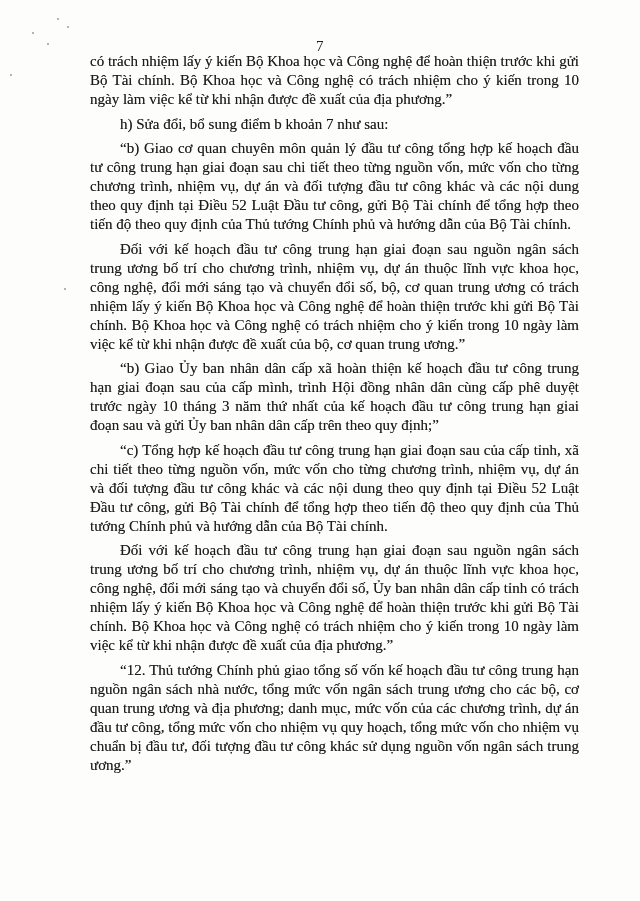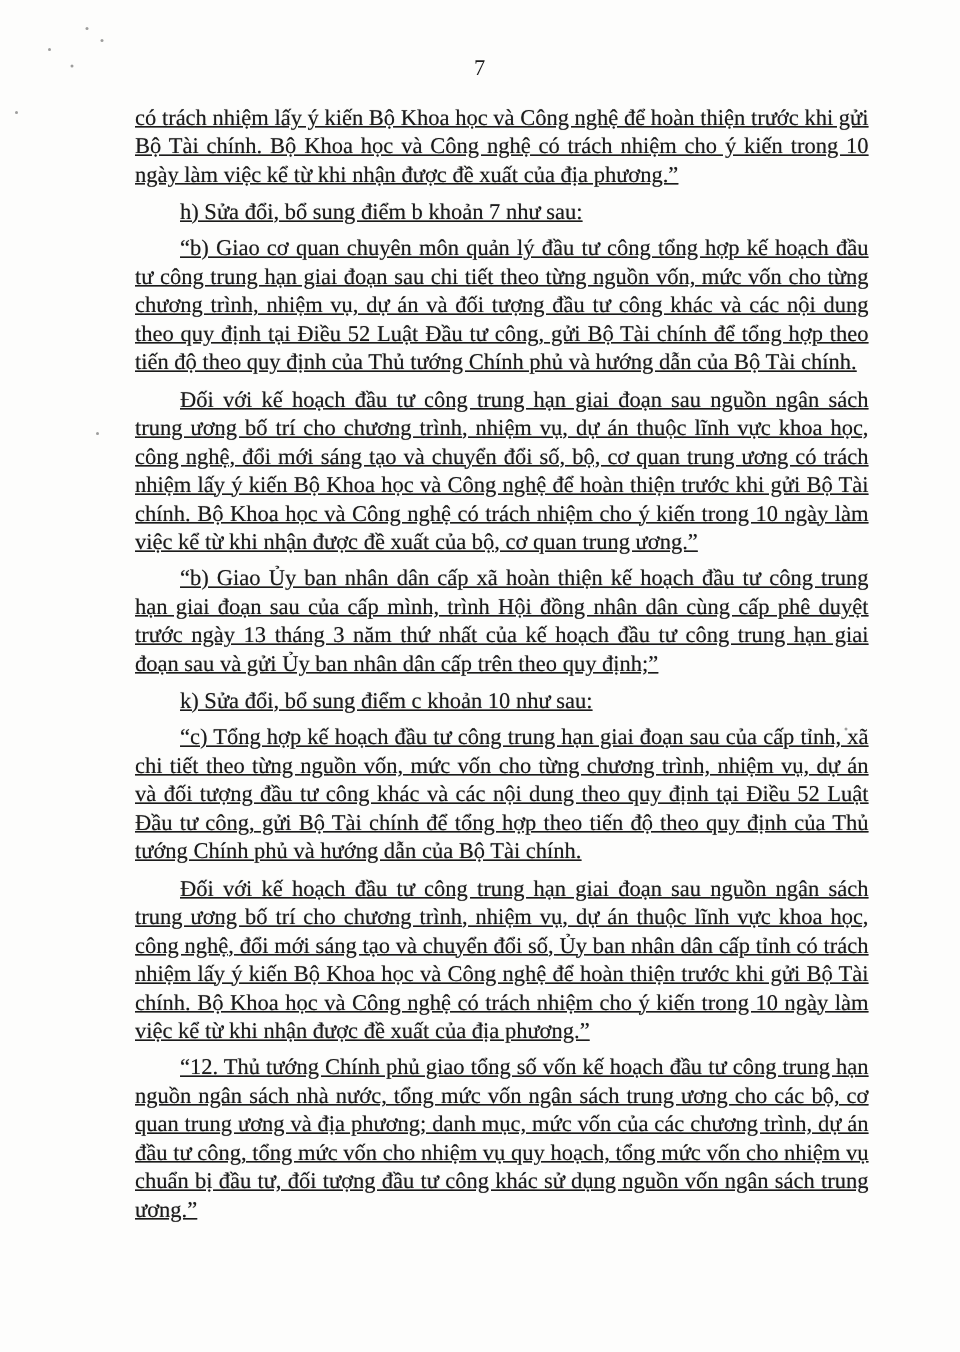--- a/index.html
+++ b/index.html
@@ -21,24 +21,23 @@
     position: absolute;
     top: 38px;
     left: 0;
     width: 100%;
     text-align: center;
     font-size: 15px;
     letter-spacing: 0.5px;
   }
   .content {
     position: absolute;
-    top: 70px;
+    top: 52px;
     left: 90px;
     width: 489px;
-    text-decoration: underline;
   }
   p.para {
     margin: 0 0 5.5px 0;
     font-size: 15px;
     line-height: 19px;
     text-align: justify;
     text-shadow: 0 0 0.5px rgba(27,27,27,0.55);
   }
   p.para.indent {
     text-indent: 30px;
@@ -53,22 +52,21 @@
 <body>
 
 <div class="page">
   <div class="page-number">7</div>
 
   <div class="content">
       <p class="para">có trách nhiệm lấy ý kiến Bộ Khoa học và Công nghệ để hoàn thiện trước khi gửi Bộ Tài chính. Bộ Khoa học và Công nghệ có trách nhiệm cho ý kiến trong 10 ngày làm việc kể từ khi nhận được đề xuất của địa phương.”</p>
       <p class="para indent">h) Sửa đổi, bổ sung điểm b khoản 7 như sau:</p>
       <p class="para indent">“b) Giao cơ quan chuyên môn quản lý đầu tư công tổng hợp kế hoạch đầu tư công trung hạn giai đoạn sau chi tiết theo từng nguồn vốn, mức vốn cho từng chương trình, nhiệm vụ, dự án và đối tượng đầu tư công khác và các nội dung theo quy định tại Điều 52 Luật Đầu tư công, gửi Bộ Tài chính để tổng hợp theo tiến độ theo quy định của Thủ tướng Chính phủ và hướng dẫn của Bộ Tài chính.</p>
       <p class="para indent">Đối với kế hoạch đầu tư công trung hạn giai đoạn sau nguồn ngân sách trung ương bố trí cho chương trình, nhiệm vụ, dự án thuộc lĩnh vực khoa học, công nghệ, đổi mới sáng tạo và chuyển đổi số, bộ, cơ quan trung ương có trách nhiệm lấy ý kiến Bộ Khoa học và Công nghệ để hoàn thiện trước khi gửi Bộ Tài chính. Bộ Khoa học và Công nghệ có trách nhiệm cho ý kiến trong 10 ngày làm việc kể từ khi nhận được đề xuất của bộ, cơ quan trung ương.”</p>
-      <p class="para indent">“b) Giao Ủy ban nhân dân cấp xã hoàn thiện kế hoạch đầu tư công trung hạn giai đoạn sau của cấp mình, trình Hội đồng nhân dân cùng cấp phê duyệt trước ngày 13 tháng 3 năm thứ nhất của kế hoạch đầu tư công trung hạn giai đoạn sau và gửi Ủy ban nhân dân cấp trên theo quy định;”</p>
-      <p class="para indent">k) Sửa đổi, bổ sung điểm c khoản 10 như sau:</p>
+      <p class="para indent">“b) Giao Ủy ban nhân dân cấp xã hoàn thiện kế hoạch đầu tư công trung hạn giai đoạn sau của cấp mình, trình Hội đồng nhân dân cùng cấp phê duyệt trước ngày 10 tháng 3 năm thứ nhất của kế hoạch đầu tư công trung hạn giai đoạn sau và gửi Ủy ban nhân dân cấp trên theo quy định;”</p>
       <p class="para indent">“c) Tổng hợp kế hoạch đầu tư công trung hạn giai đoạn sau của cấp tỉnh, xã chi tiết theo từng nguồn vốn, mức vốn cho từng chương trình, nhiệm vụ, dự án và đối tượng đầu tư công khác và các nội dung theo quy định tại Điều 52 Luật Đầu tư công, gửi Bộ Tài chính để tổng hợp theo tiến độ theo quy định của Thủ tướng Chính phủ và hướng dẫn của Bộ Tài chính.</p>
       <p class="para indent">Đối với kế hoạch đầu tư công trung hạn giai đoạn sau nguồn ngân sách trung ương bố trí cho chương trình, nhiệm vụ, dự án thuộc lĩnh vực khoa học, công nghệ, đổi mới sáng tạo và chuyển đổi số, Ủy ban nhân dân cấp tỉnh có trách nhiệm lấy ý kiến Bộ Khoa học và Công nghệ để hoàn thiện trước khi gửi Bộ Tài chính. Bộ Khoa học và Công nghệ có trách nhiệm cho ý kiến trong 10 ngày làm việc kể từ khi nhận được đề xuất của địa phương.”</p>
       <p class="para indent">“12. Thủ tướng Chính phủ giao tổng số vốn kế hoạch đầu tư công trung hạn nguồn ngân sách nhà nước, tổng mức vốn ngân sách trung ương cho các bộ, cơ quan trung ương và địa phương; danh mục, mức vốn của các chương trình, dự án đầu tư công, tổng mức vốn cho nhiệm vụ quy hoạch, tổng mức vốn cho nhiệm vụ chuẩn bị đầu tư, đối tượng đầu tư công khác sử dụng nguồn vốn ngân sách trung ương.”</p>
     </div>
 
   <div class="speck" style="left:57px; top:18px; width:2px; height:2px;"></div>
   <div class="speck" style="left:67px; top:26px; width:2px; height:2px;"></div>
   <div class="speck" style="left:32px; top:32px; width:2px; height:2px;"></div>
   <div class="speck" style="left:47px; top:43px; width:2px; height:2px;"></div>
   <div class="speck" style="left:10px; top:74px; width:2px; height:2px;"></div>

